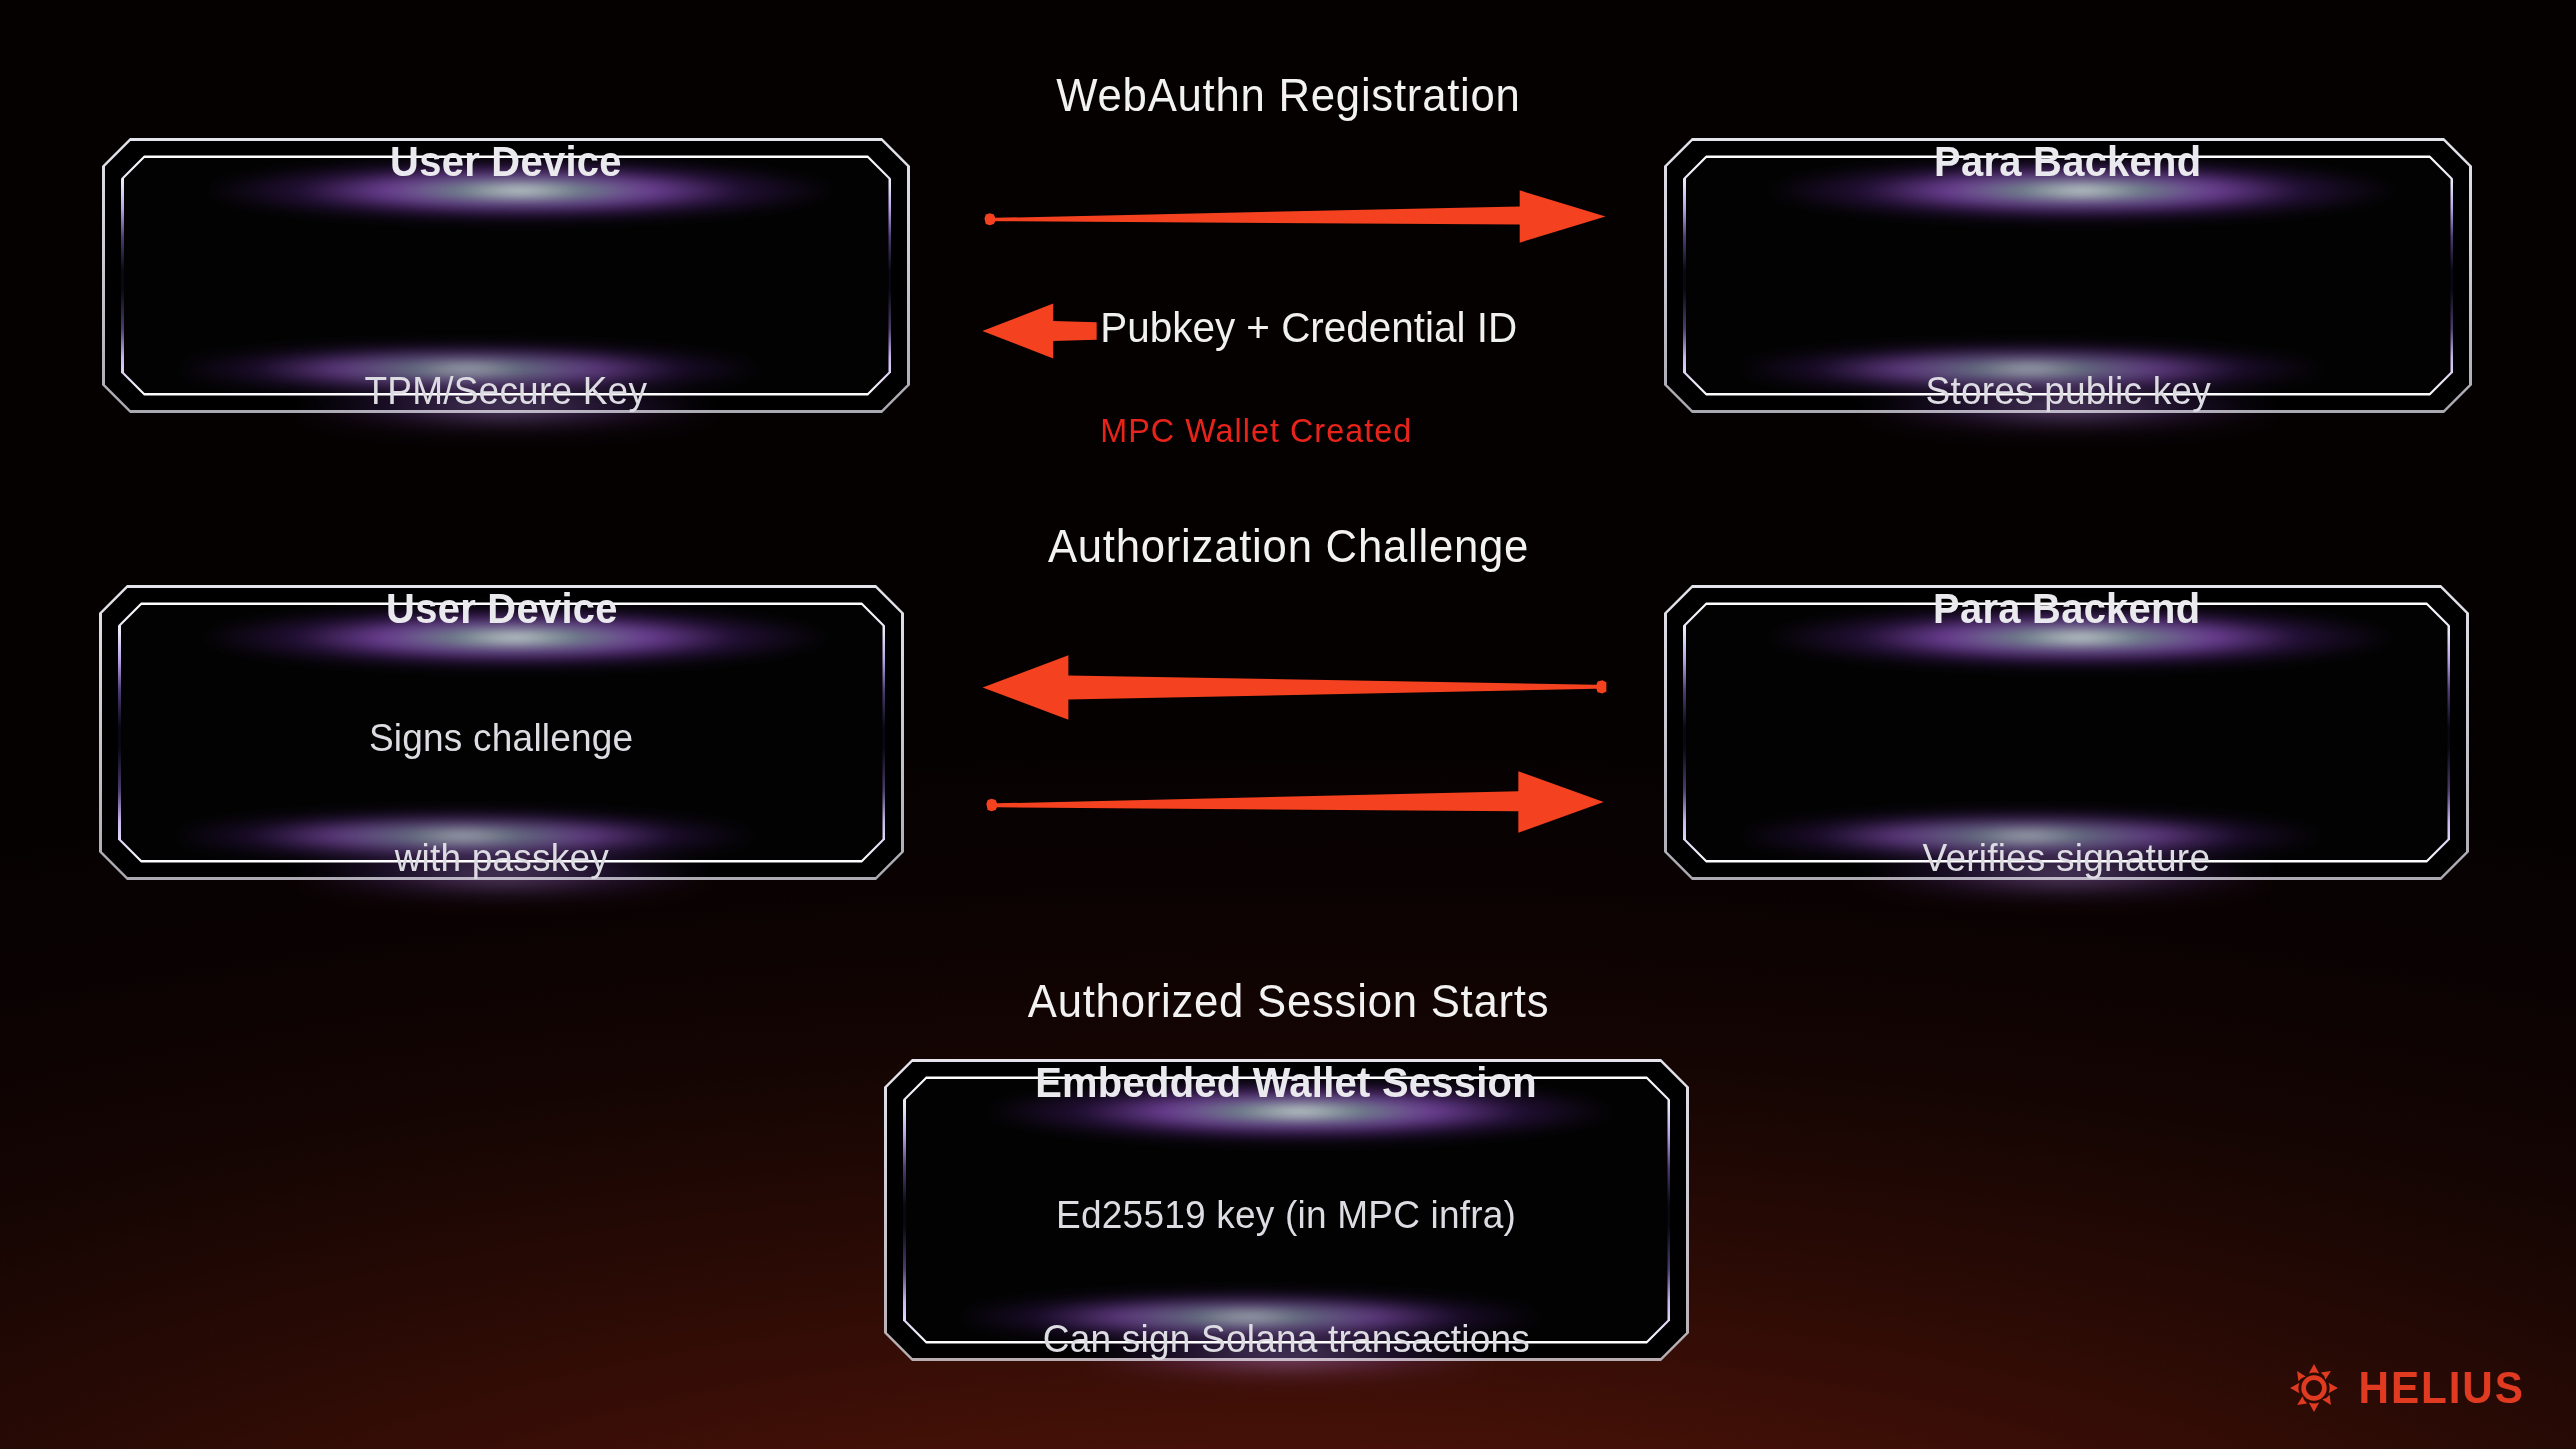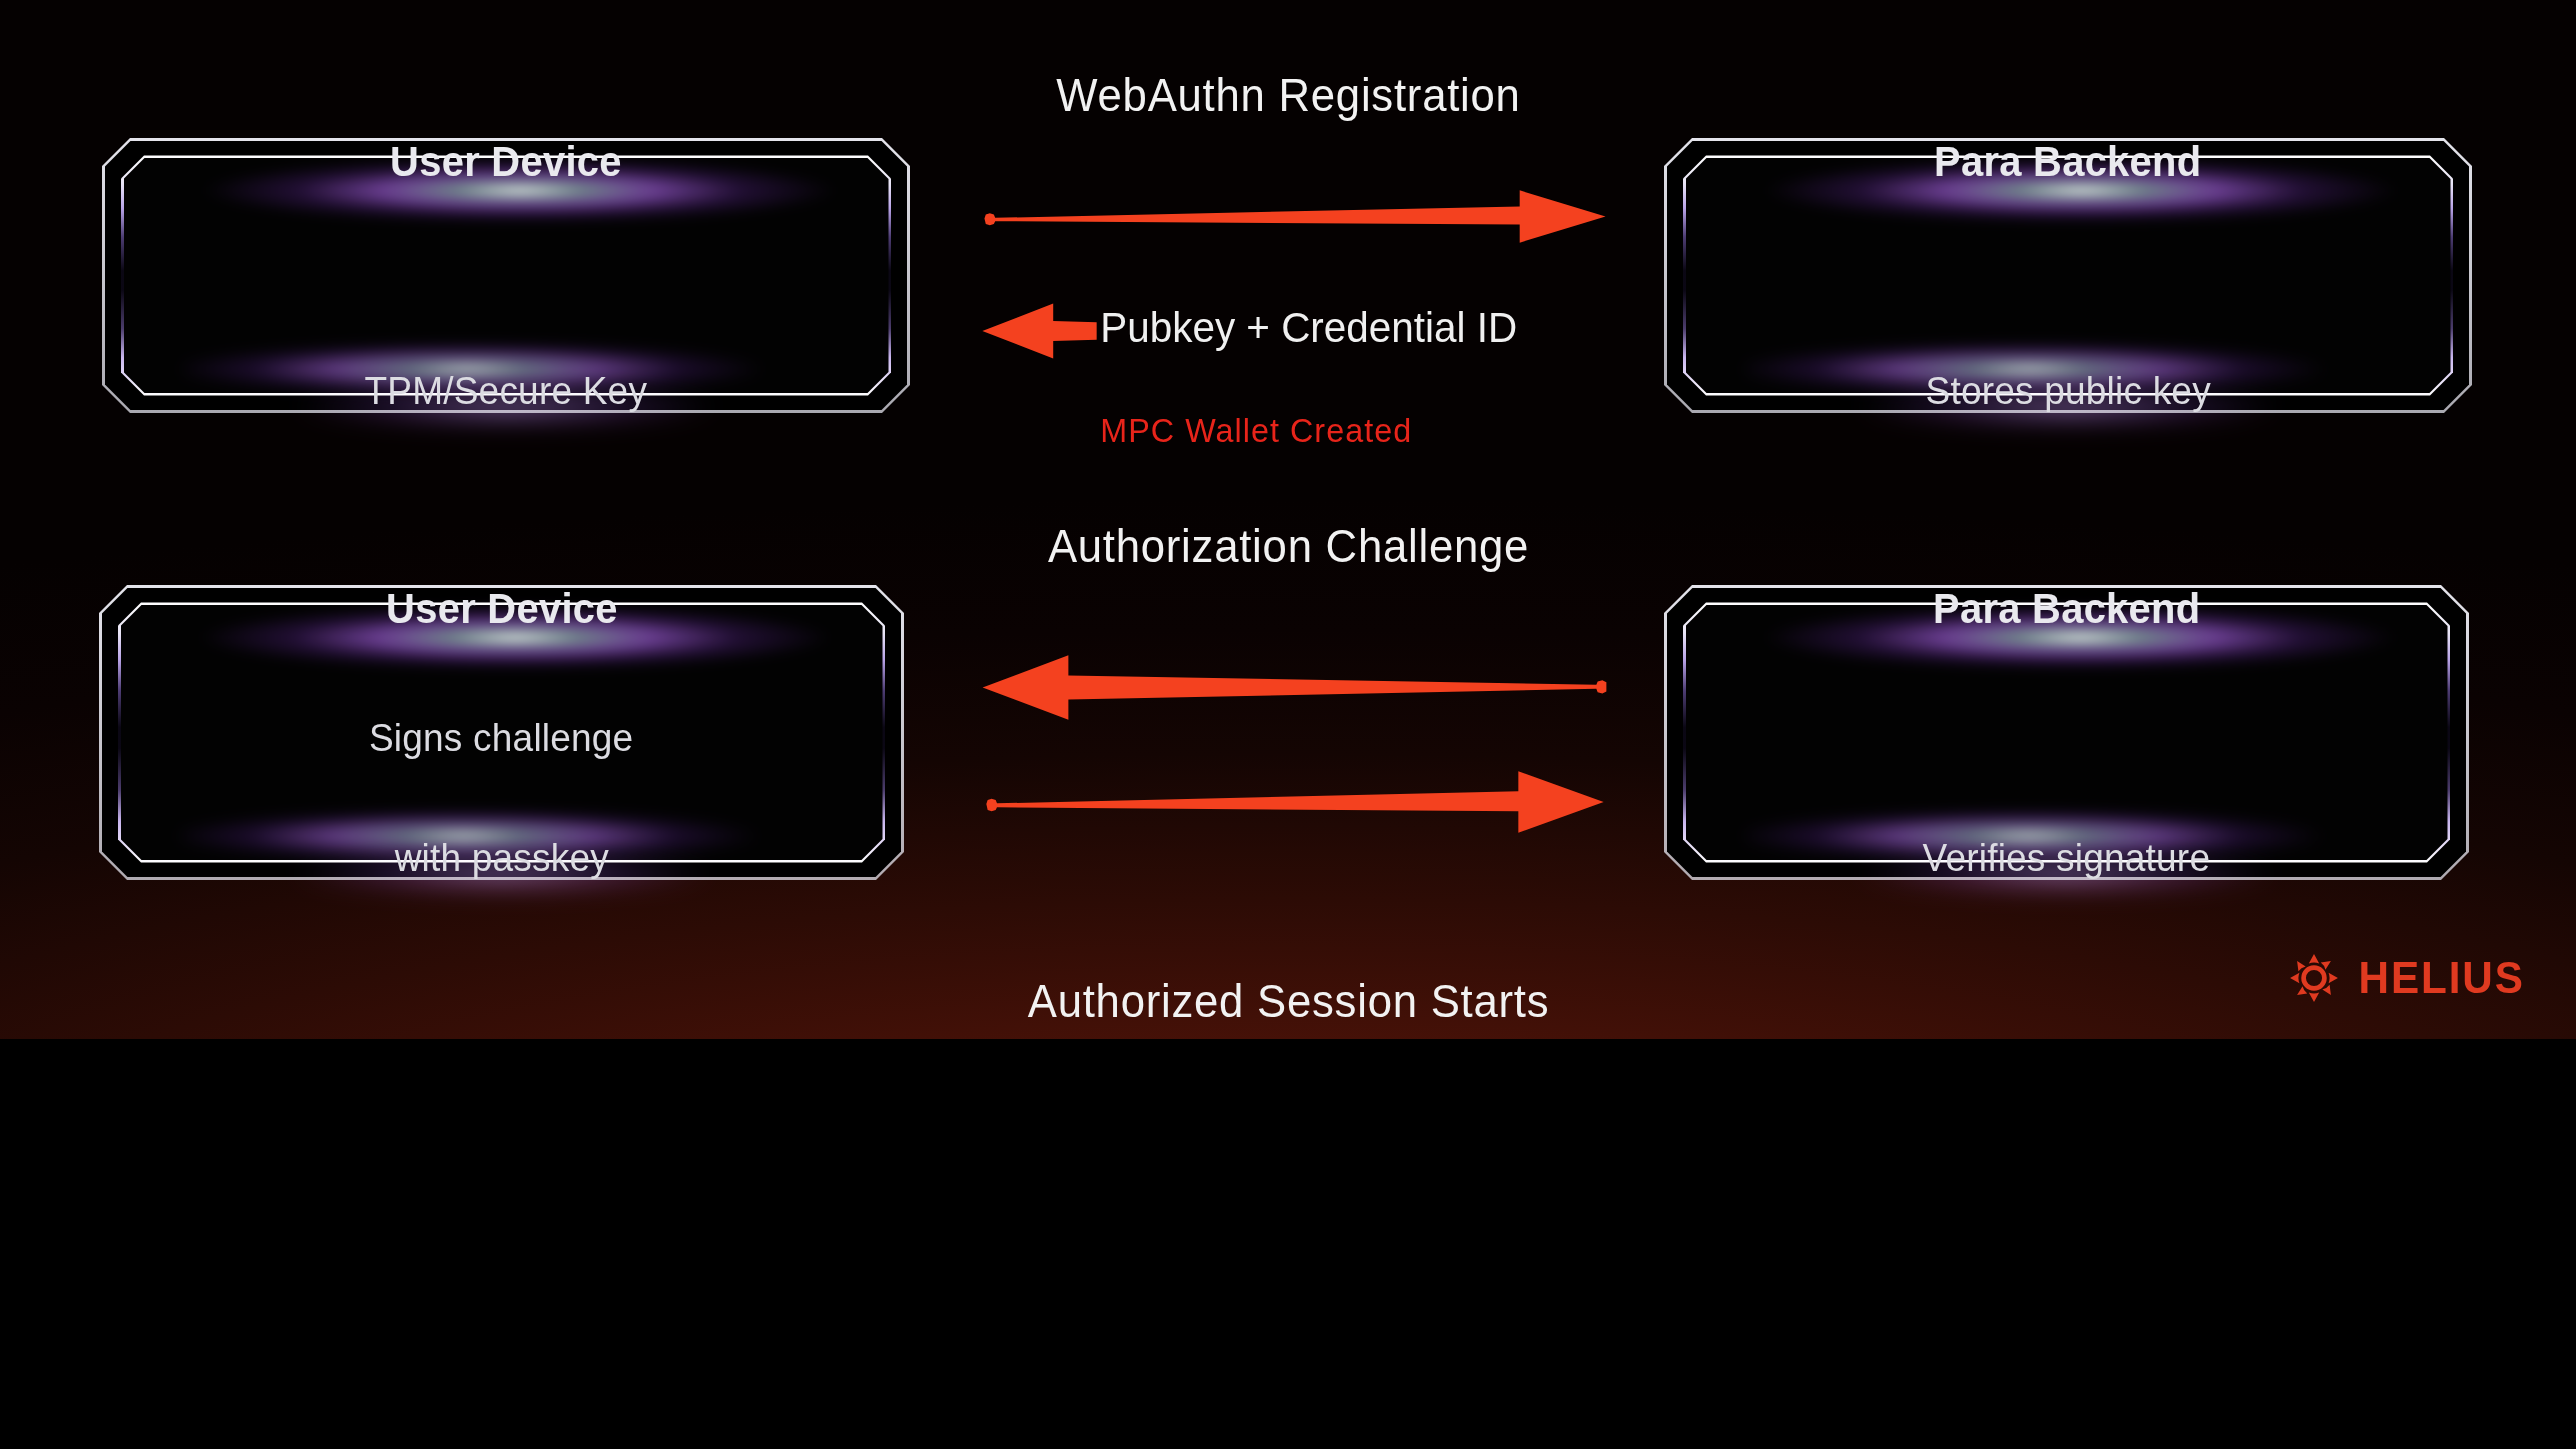--- a/index.html
+++ b/index.html
@@ -1,19 +1,19 @@
 <!DOCTYPE html>
 <html style="font-size:10.7px"><head>
 <meta charset="utf-8">
 <style>
   html,body{margin:0;padding:0;background:#000;}
   body{width:2576px;height:1449px;overflow:hidden;
        font-family:"Liberation Sans","DejaVu Sans",sans-serif;}
 
-  #stage{position:relative;width:2576px;height:1039px;
+  #stage{position:relative;width:2576px;height:1449px;
          background:
            radial-gradient(120% 70% at 50% 118%, #6b1a0a 0%, #4a1208 22%, #2c0b05 45%, #140503 65%, #0a0202 82%, #050101 100%),
            linear-gradient(180deg,#050505 0%,#070404 55%,#1a0705 78%,#360d06 92%,#4a1208 100%);
          overflow:hidden;}
 
   
   .heading{position:absolute;color:#f2f2f2;font-size:47px;font-weight:400;
            letter-spacing:0.8px;white-space:nowrap;text-align:center;
            font-stretch:condensed;transform:scaleX(.93);transform-origin:center;}
 
@@ -176,20 +176,34 @@
 
   <div class="arrow" style="left:983px;top:770px;width:624px;height:64px;">
     <svg width="624" height="64" viewBox="0 0 930 96">
       <path d="M2,51 L4,45 L10,43 L16,45 L18,50
                L800,32 L800,2 L928,48 L800,94 L800,62 L18,56 L16,60 L10,62 L4,60 Z" fill="#f4411f"></path>
     </svg>
   </div>
 
   <div class="heading" style="left:792px;top:973px;width:993px;">Authorized Session Starts</div>
 
+  <div class="box" style="left:884px;top:1059px;width:805px;height:302px;">
+    <div class="outerline"></div>
+    <div class="outerfill"></div>
+    <div class="innerline"></div>
+    <div class="innerfill"></div>
+    <div class="streak top"></div>
+    <div class="streak bot"></div>
+    <div class="streak halo"></div>
+    <div class="boxtext">
+      <div class="btitle">Embedded Wallet Session</div>
+      <div class="bsub">Ed25519 key (in MPC infra)</div>
+      <div class="bsub">Can sign Solana transactions</div>
+    </div>
+  </div>
 
   <div class="logo">
     <span class="mark">
       <svg viewBox="0 0 100 100" width="52" height="52">
         <g fill="#e03a20">
           <circle cx="50" cy="50" r="20" fill="none" stroke="#e03a20" stroke-width="9"></circle>
           <path d="M50 4 L60 22 Q50 18 40 22 Z"></path>
           <path d="M96 50 L78 60 Q82 50 78 40 Z"></path>
           <path d="M50 96 L40 78 Q50 82 60 78 Z"></path>
           <path d="M4 50 L22 40 Q18 50 22 60 Z"></path>

